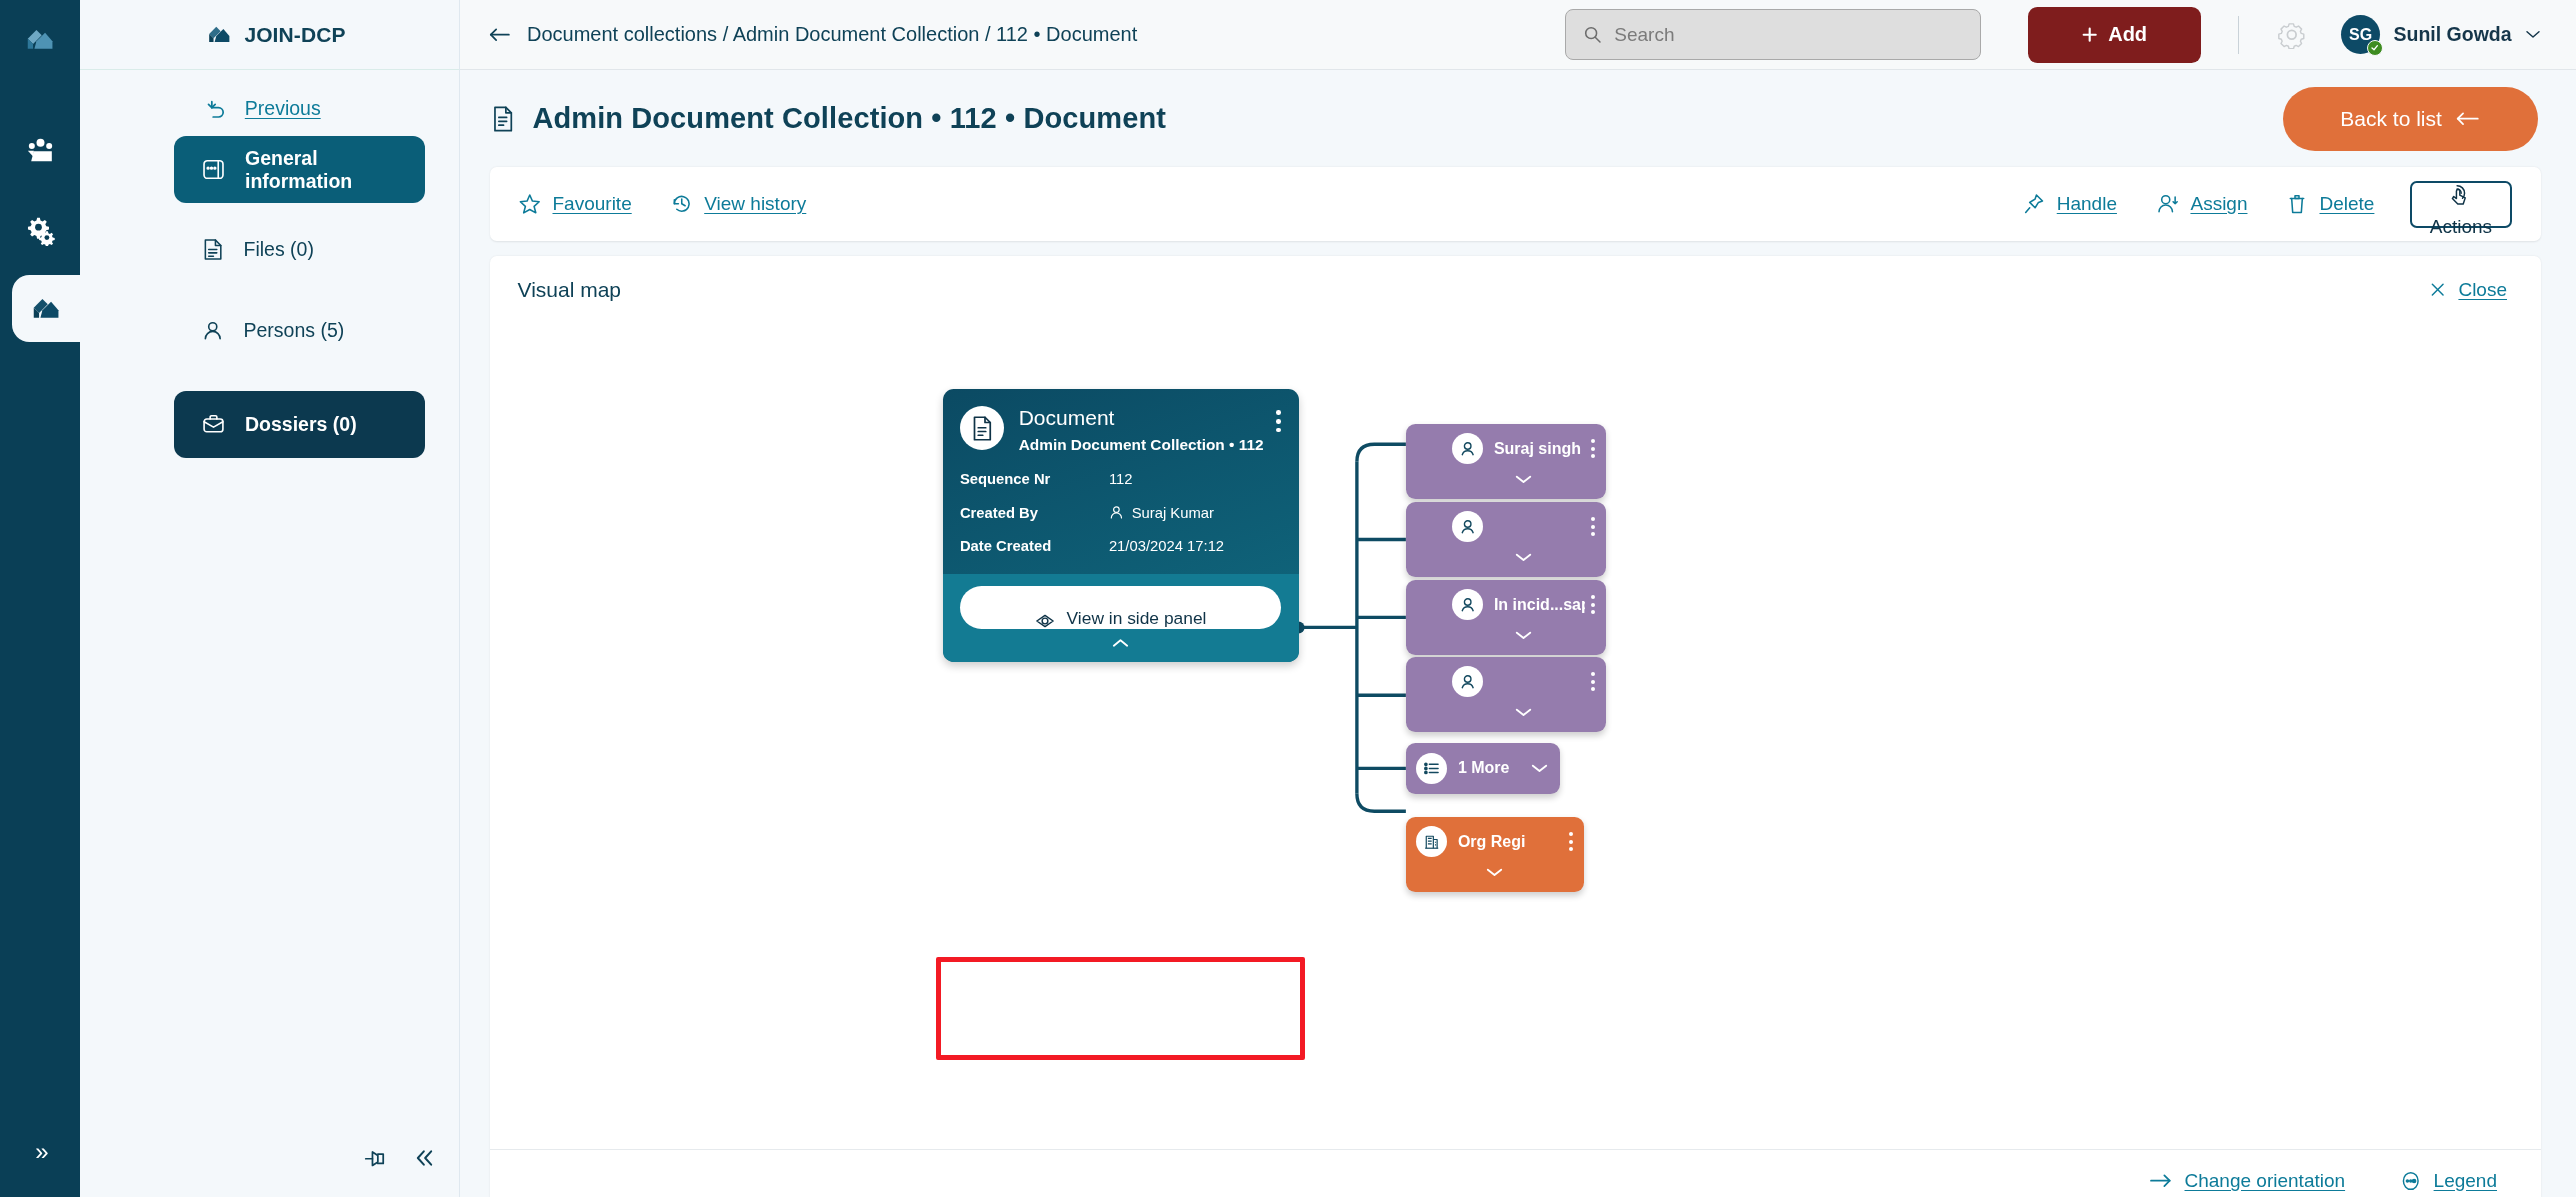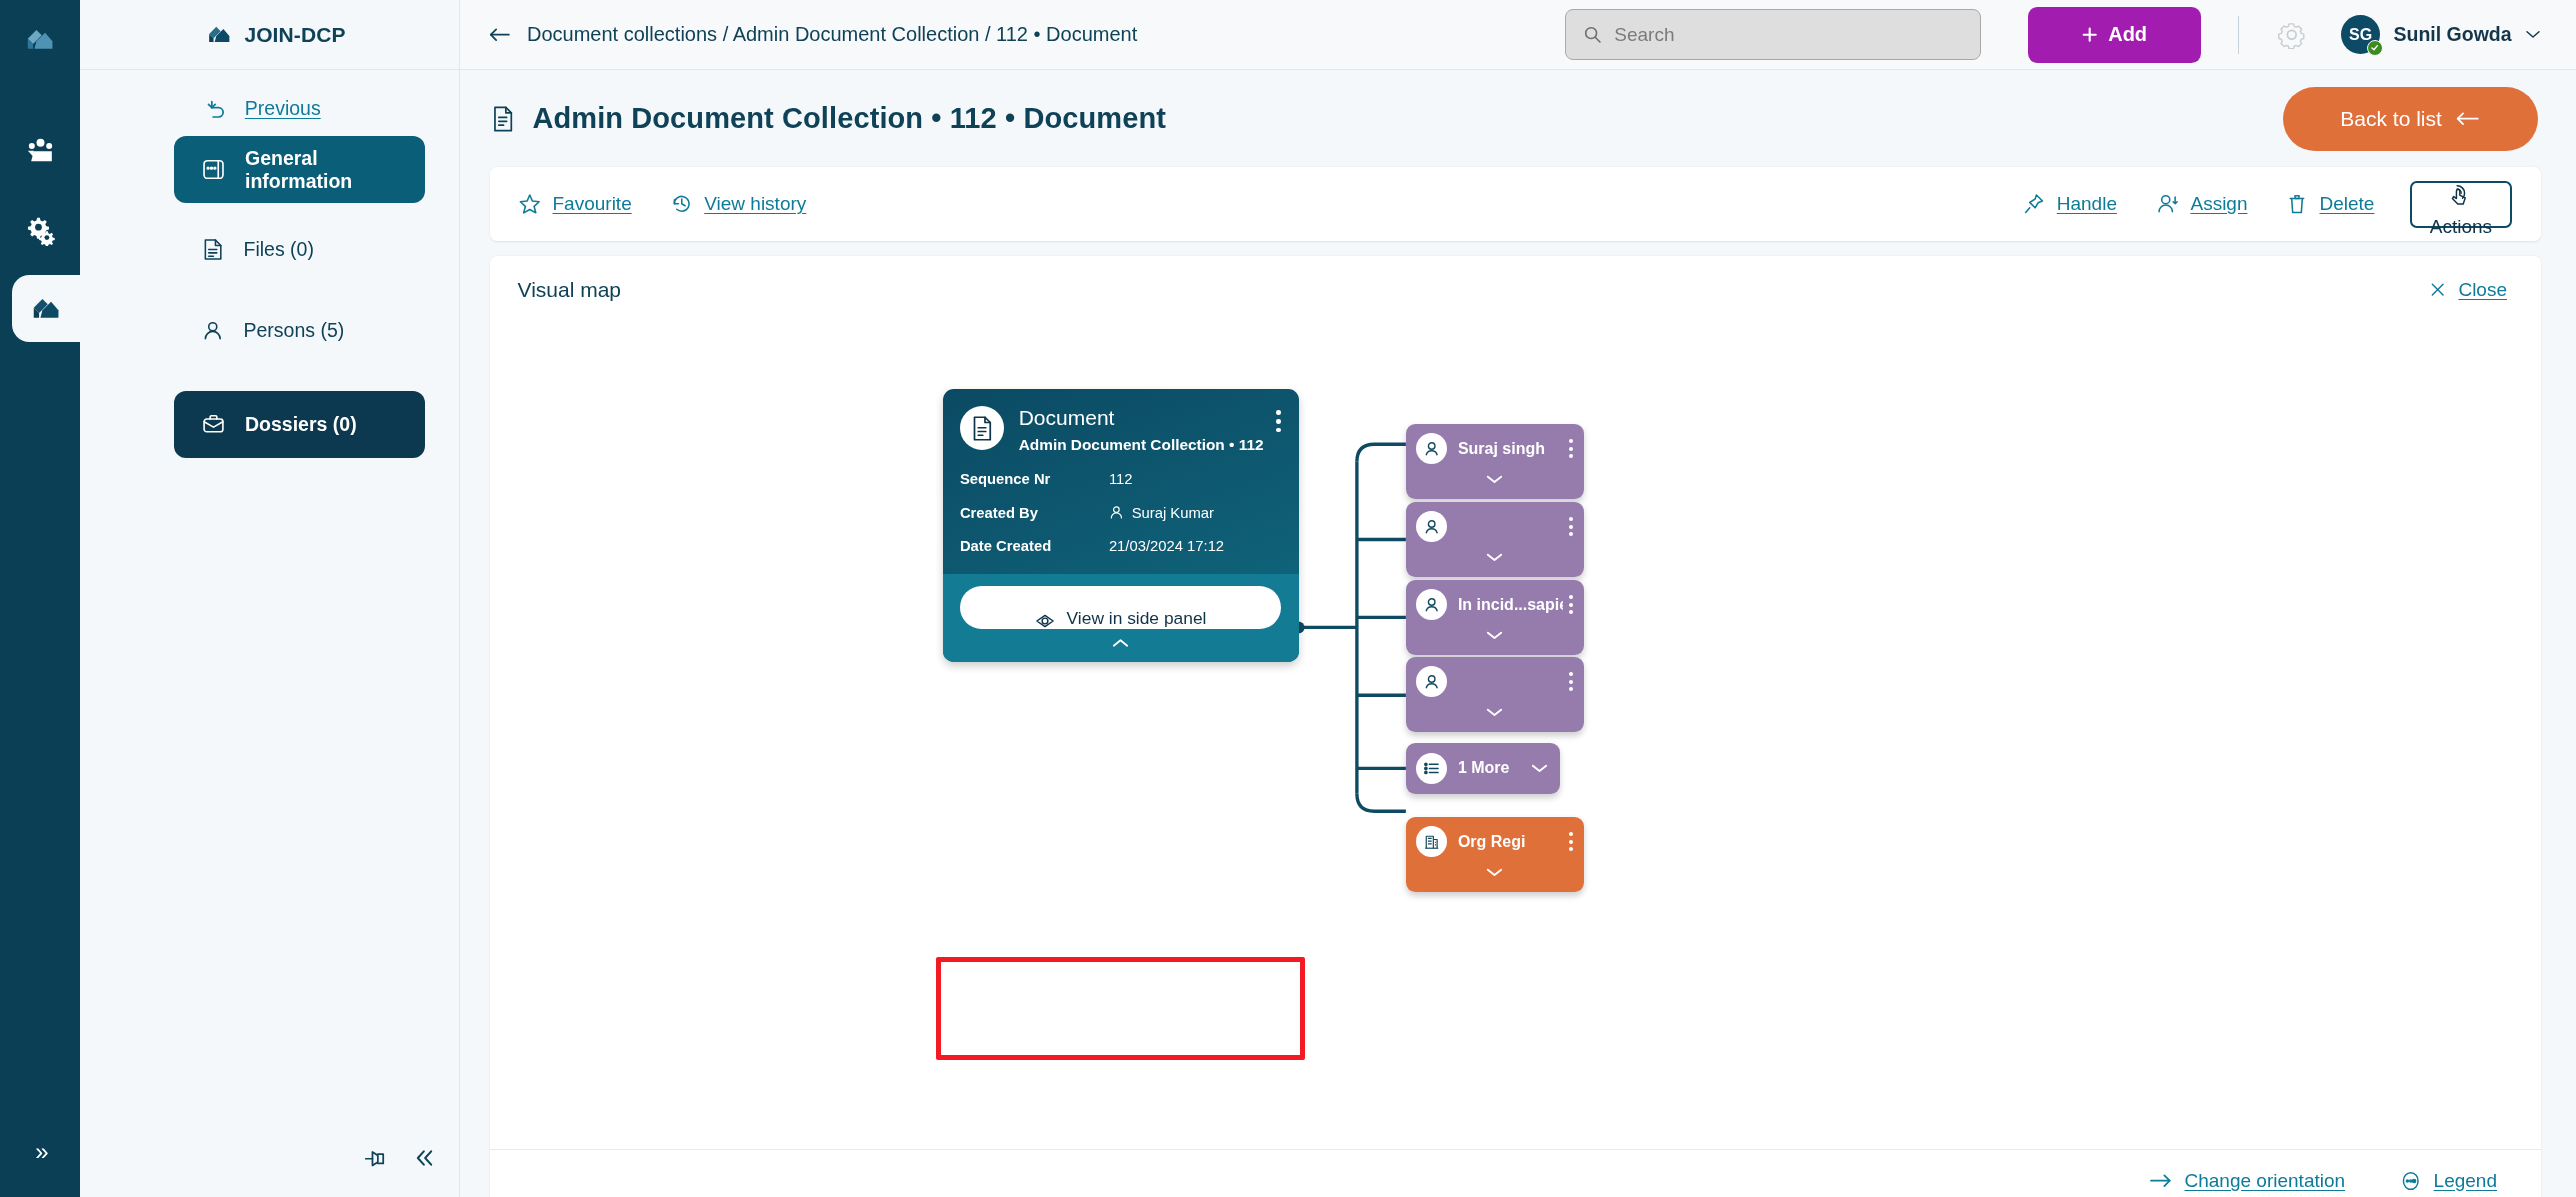--- a/index.html
+++ b/index.html
@@ -80,21 +80,21 @@
   .crumb { display: flex; align-items: center; gap: 16px; }
   .crumb .txt { font-size: 20px; color: #0f4257; font-weight: 500; }
   .topbar-spacer { flex: 1 1 auto; }
   .searchbox {
     width: 416px; height: 51px; background: #dedede; border: 1.3px solid #a9a9a9;
     border-radius: 8px; display: flex; align-items: center; gap: 12px;
     padding: 0 17.4px;
   }
   .searchbox .ph { font-size: 19px; color: #7b7b7b; }
   .addbtn {
-    width: 173px; height: 56px; background: #a21caf; border-radius: 9.4px;
+    width: 173px; height: 56px; background: #7f1d1d; border-radius: 9.4px;
     color: #fff; font-size: 20px; font-weight: 700;
     display: flex; align-items: center; justify-content: center; gap: 9.4px;
     margin-left: 29.5px;
   }
   .vdiv { width: 1.3px; height: 38px; background: #c9d2d8; margin: 0 20px; }
   .gear { display: flex; align-items: center; }
   .user { display: flex; align-items: center; gap: 13.4px; margin-left: 17.4px; }
   .avatar {
     width: 39px; height: 39px; border-radius: 50%; background: #0d4a66;
     color: #fff; font-size: 16px; font-weight: 700;
@@ -185,21 +185,21 @@
   }
   .gnode .kebab {
     margin-left: auto; display: flex; flex-direction: column; gap: 3.4px;
     padding-left: 5.4px;
   }
   .gnode .kebab i { width: 4px; height: 4px; background: #fff; border-radius: 50%; }
   .gnode .chev {
     display: flex; align-items: center; justify-content: center;
     height: 27px; margin-top: 1.3px;
   }
-  .gnode.person { background: #957cad; width: 178px; height: 75px; }
+  .gnode.person { background: #957cad; width: 200px; height: 75px; padding-left: 36px; }
   .gnode.org { background: #e0703a; width: 178px; height: 75px; }
   .gnode.more {
     background: #957cad; width: 154px; height: 51px;
     display: flex; align-items: center; padding: 0 10.7px;
   }
   .gnode.more .nlabel { margin-left: 10.7px; }
   .gnode.more .chev { height: auto; margin: 0 0 0 auto; }
 
   
   .doccard {

